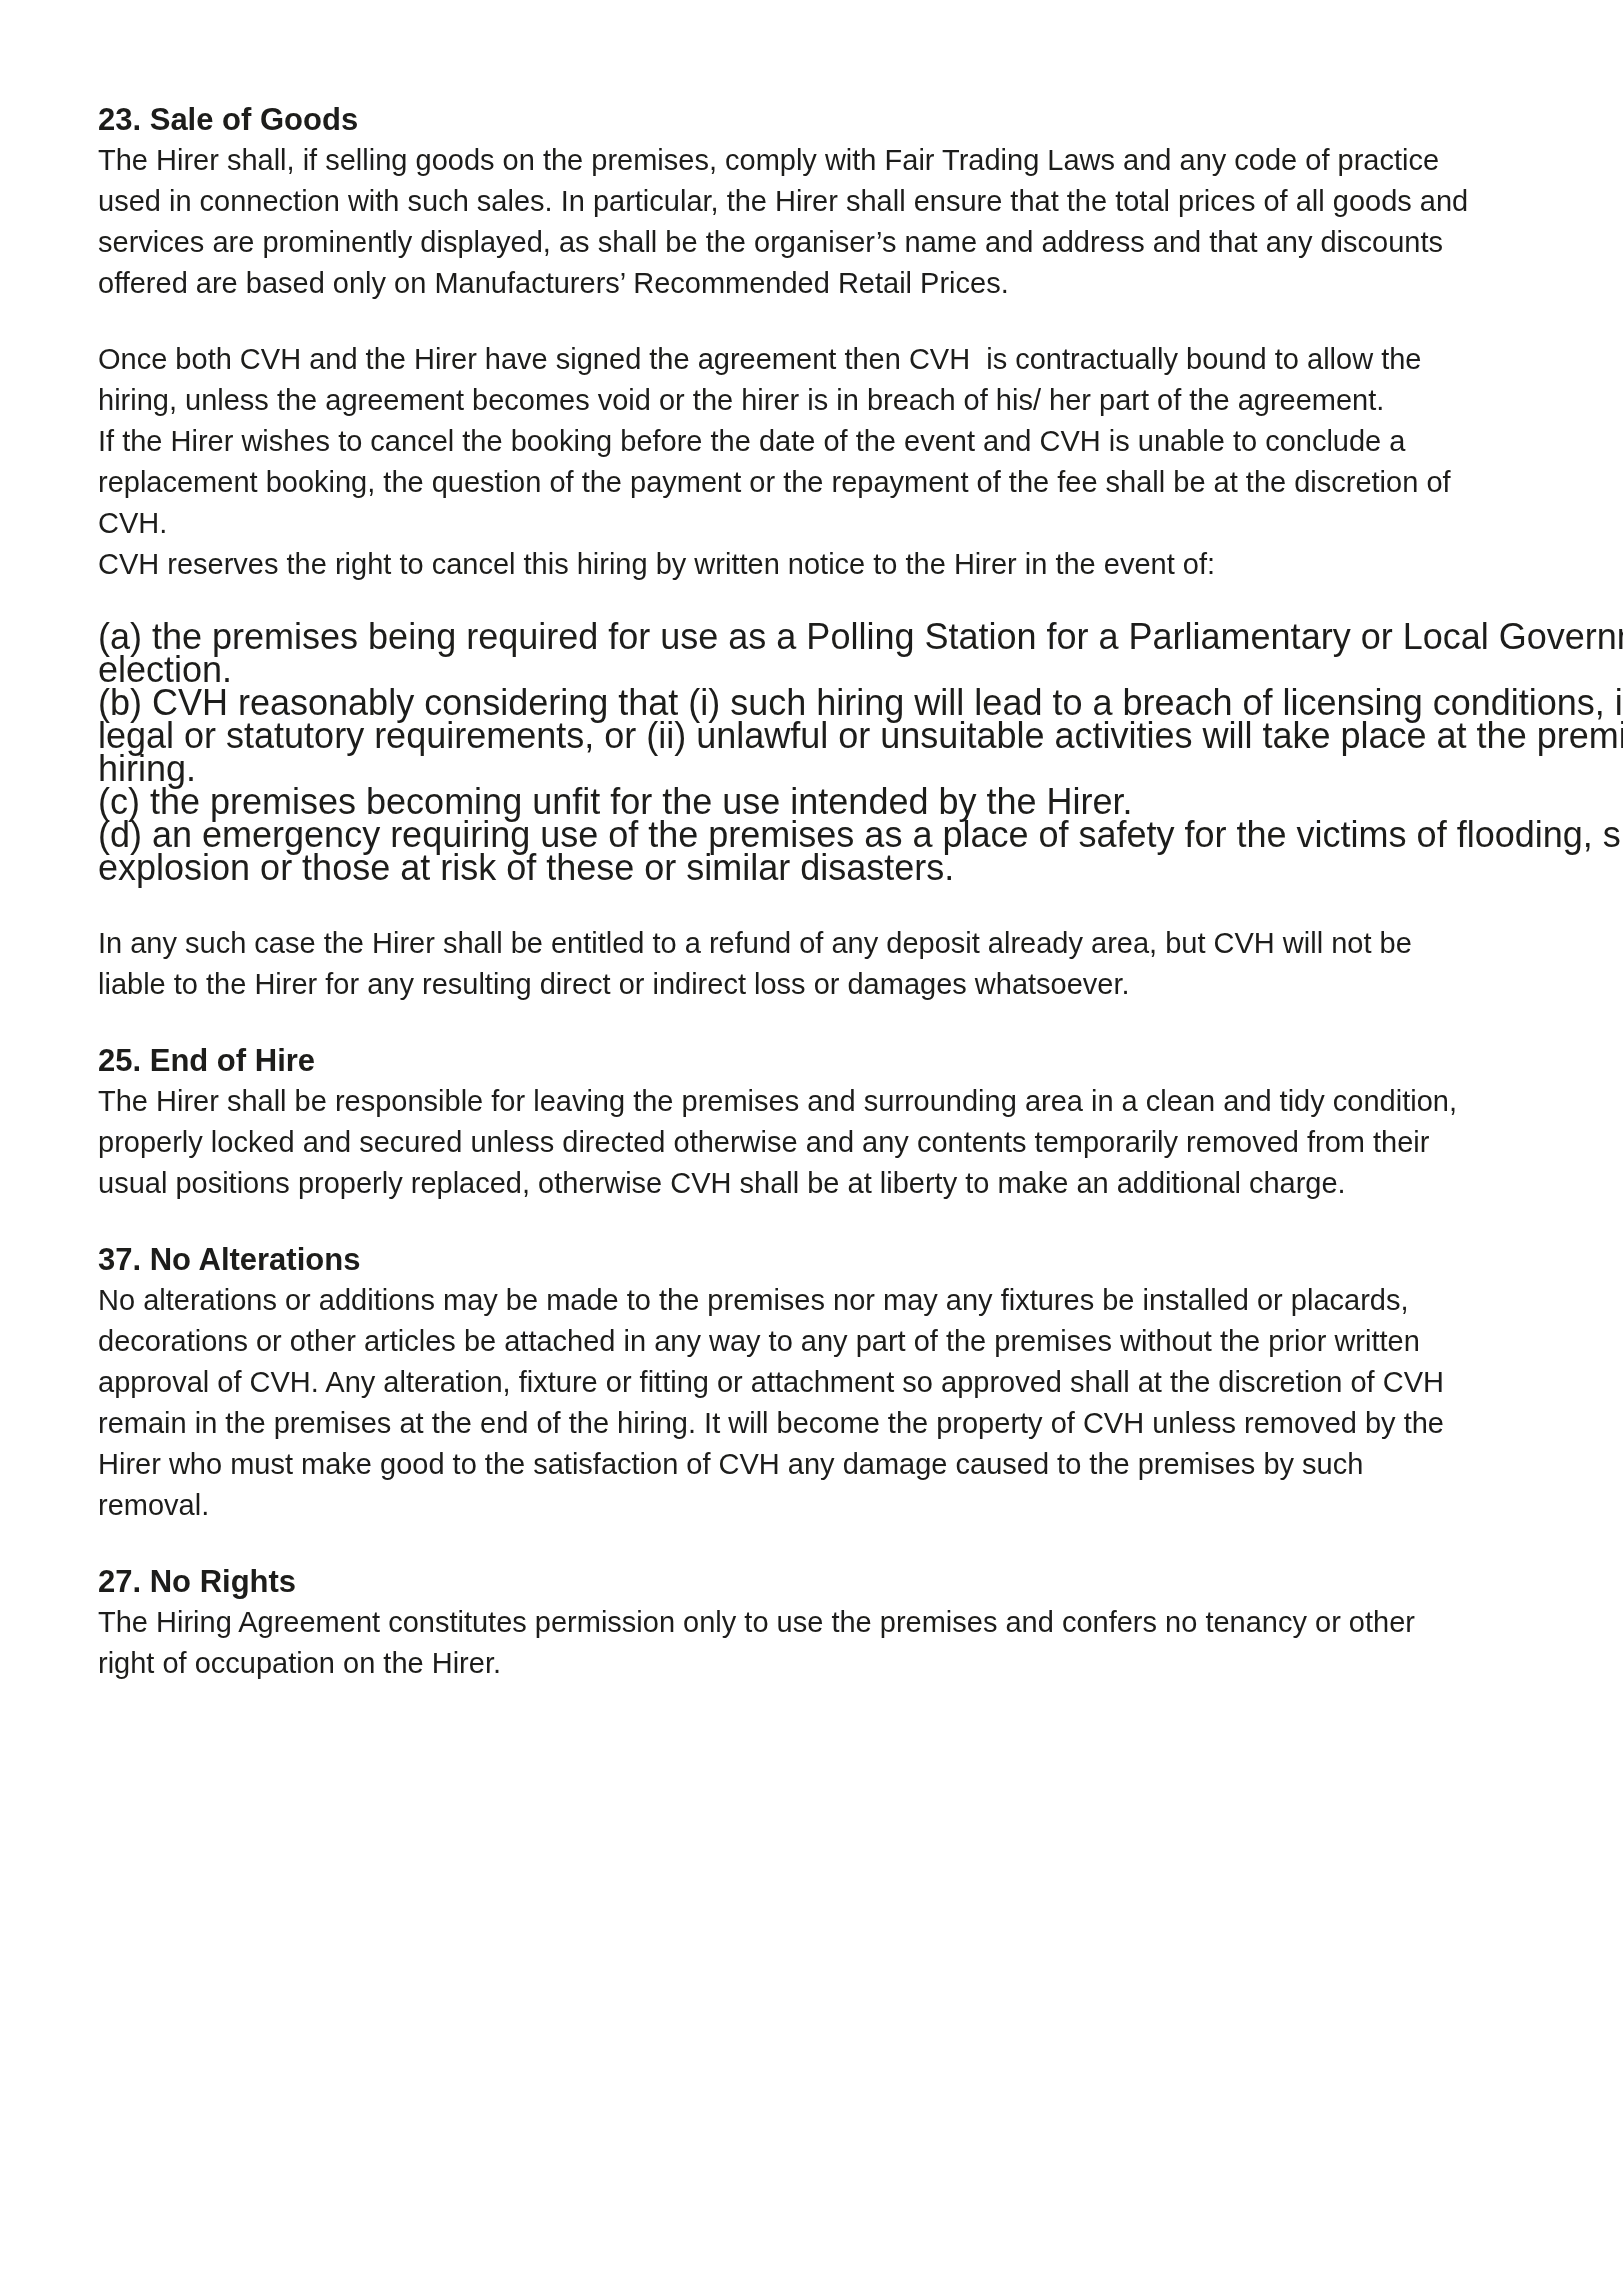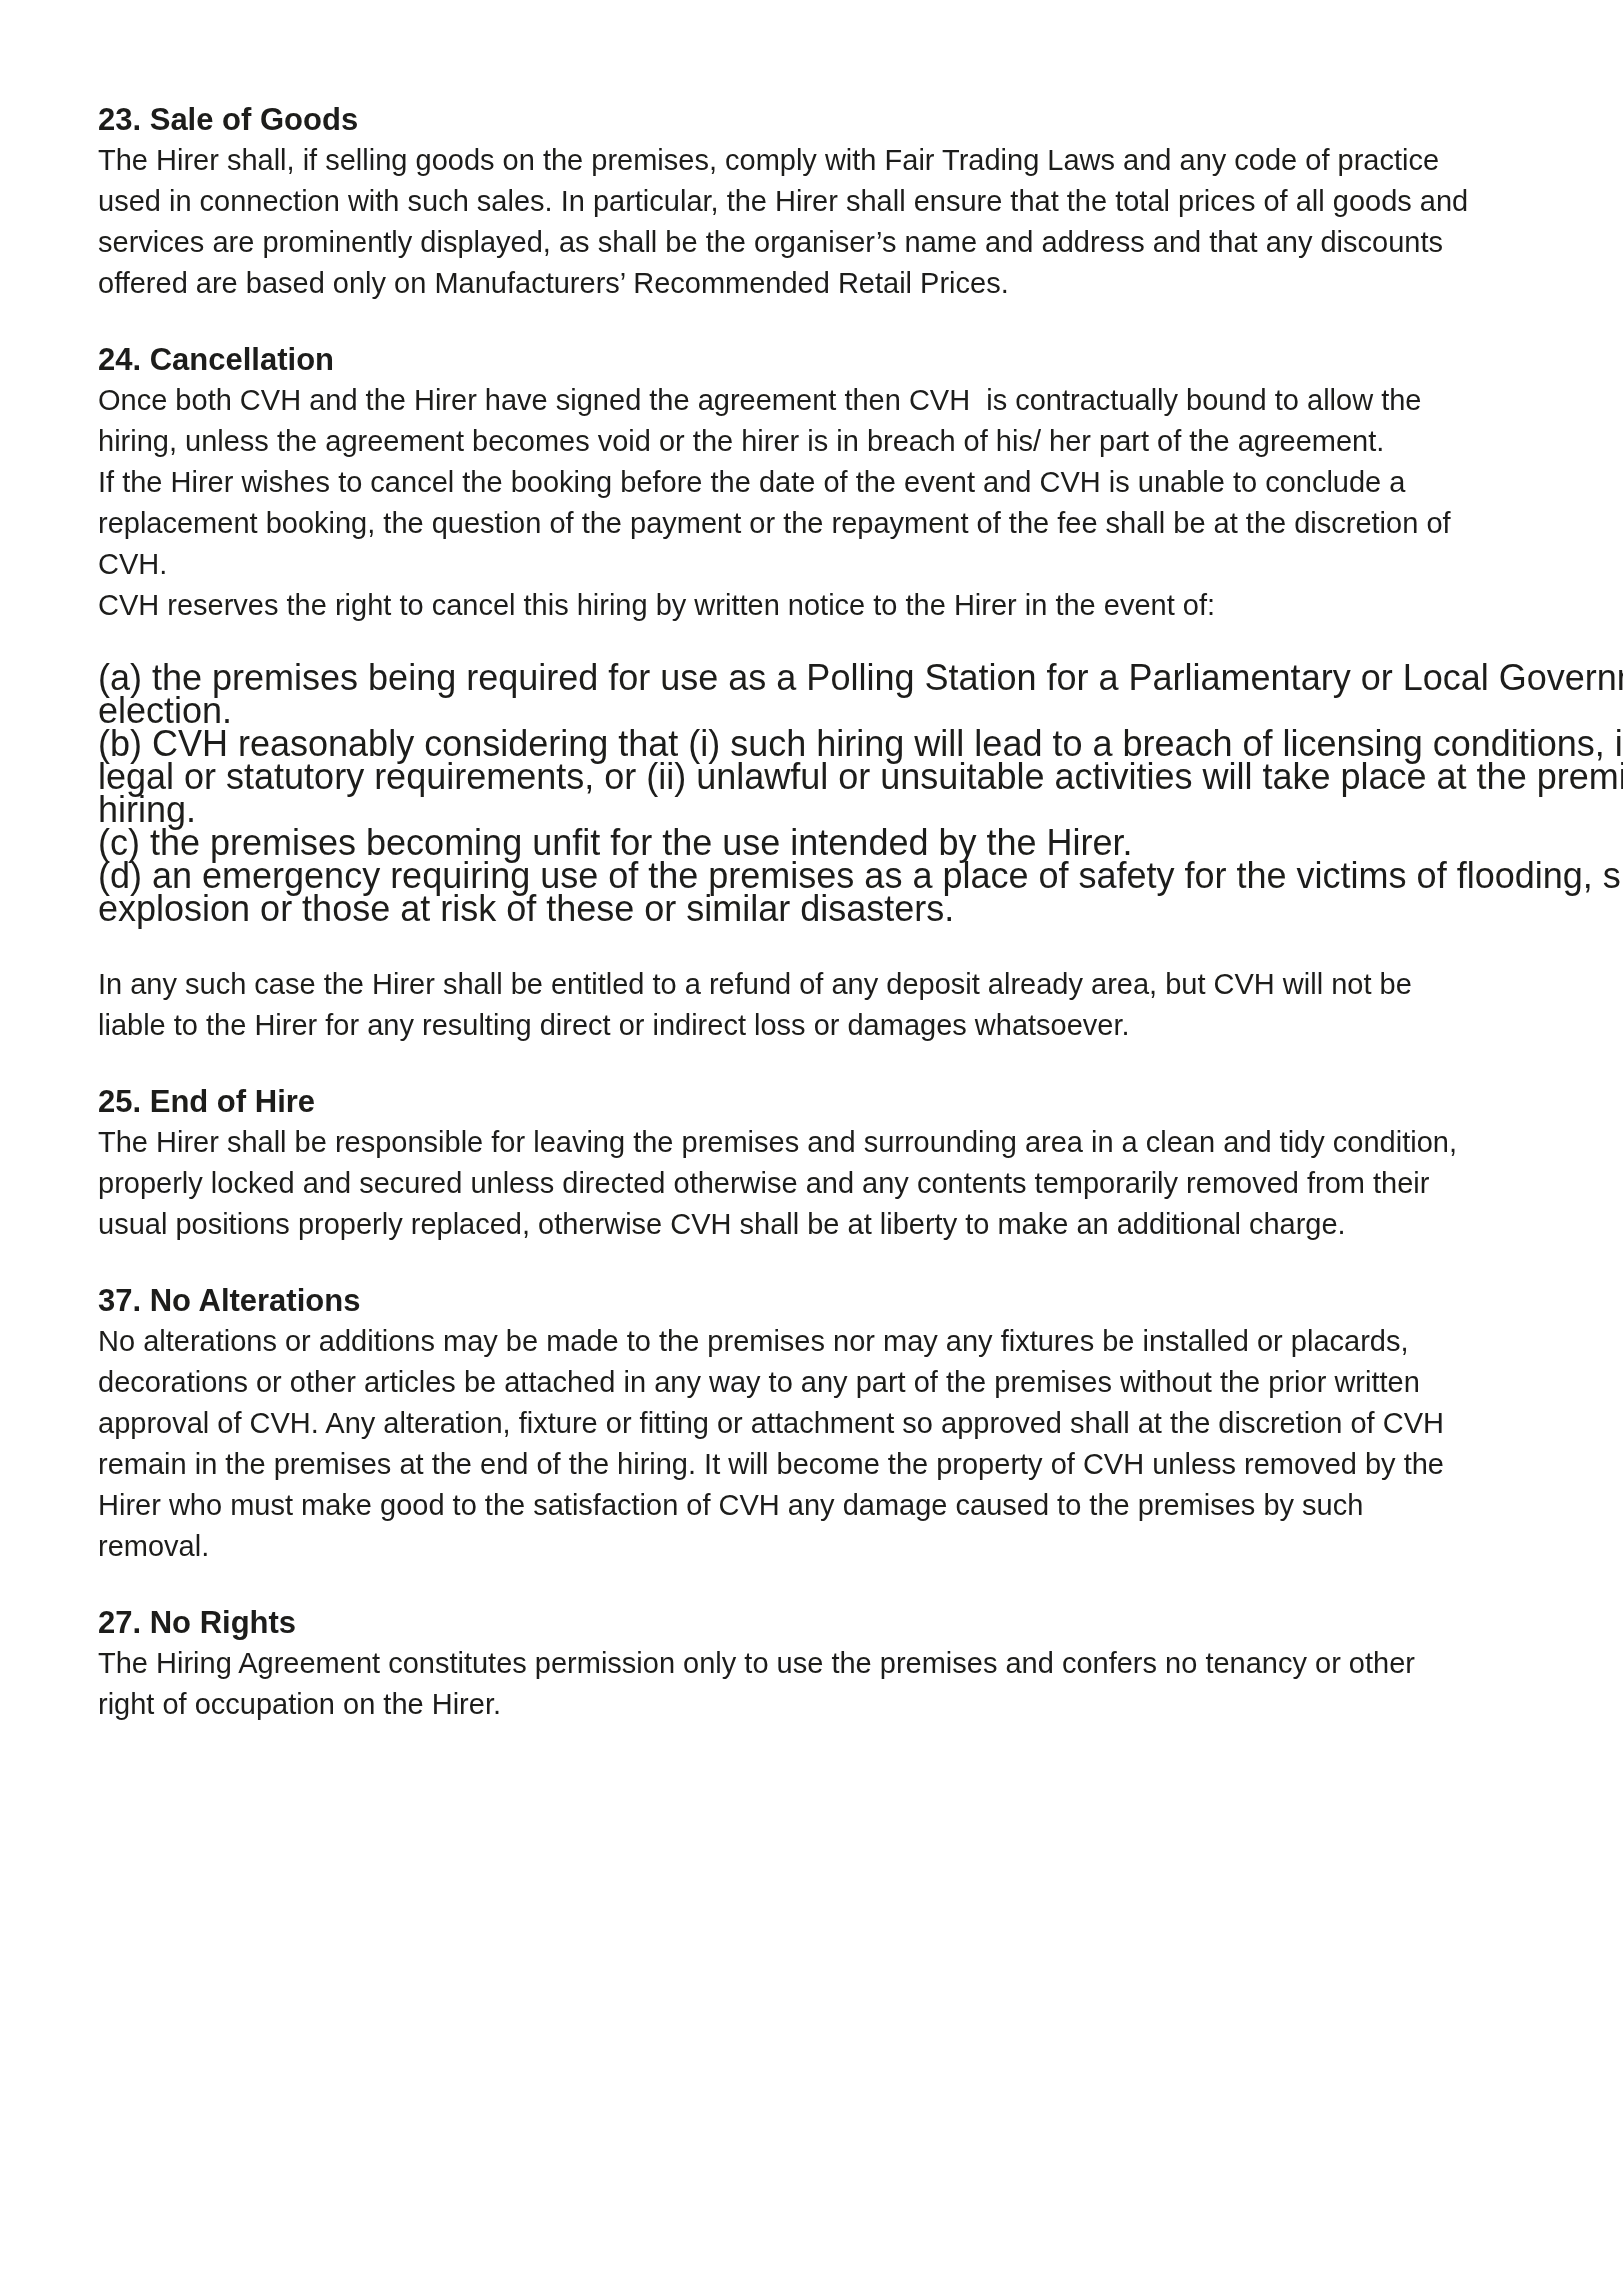--- a/index.html
+++ b/index.html
@@ -52,21 +52,20 @@
 
   <div class="sec">
     <h2 class="sec-heading">23. Sale of Goods</h2>
     <p class="body-text">The Hirer shall, if selling goods on the premises, comply with Fair Trading Laws and any code of practice
 used in connection with such sales. In particular, the Hirer shall ensure that the total prices of all goods and
 services are prominently displayed, as shall be the organiser’s name and address and that any discounts
 offered are based only on Manufacturers’ Recommended Retail Prices.</p>
   </div>
 
   <div class="sec">
-    <h2 class="sec-heading">24. Cancellation</h2>
     <p class="body-text">Once both CVH and the Hirer have signed the agreement then CVH  is contractually bound to allow the
 hiring, unless the agreement becomes void or the hirer is in breach of his/ her part of the agreement.
 If the Hirer wishes to cancel the booking before the date of the event and CVH is unable to conclude a
 replacement booking, the question of the payment or the repayment of the fee shall be at the discretion of
 CVH.
 CVH reserves the right to cancel this hiring by written notice to the Hirer in the event of:</p>
   </div>
 
   <p class="clauses-text">(a) the premises being required for use as a Polling Station for a Parliamentary or Local Government election or by-
 election.

